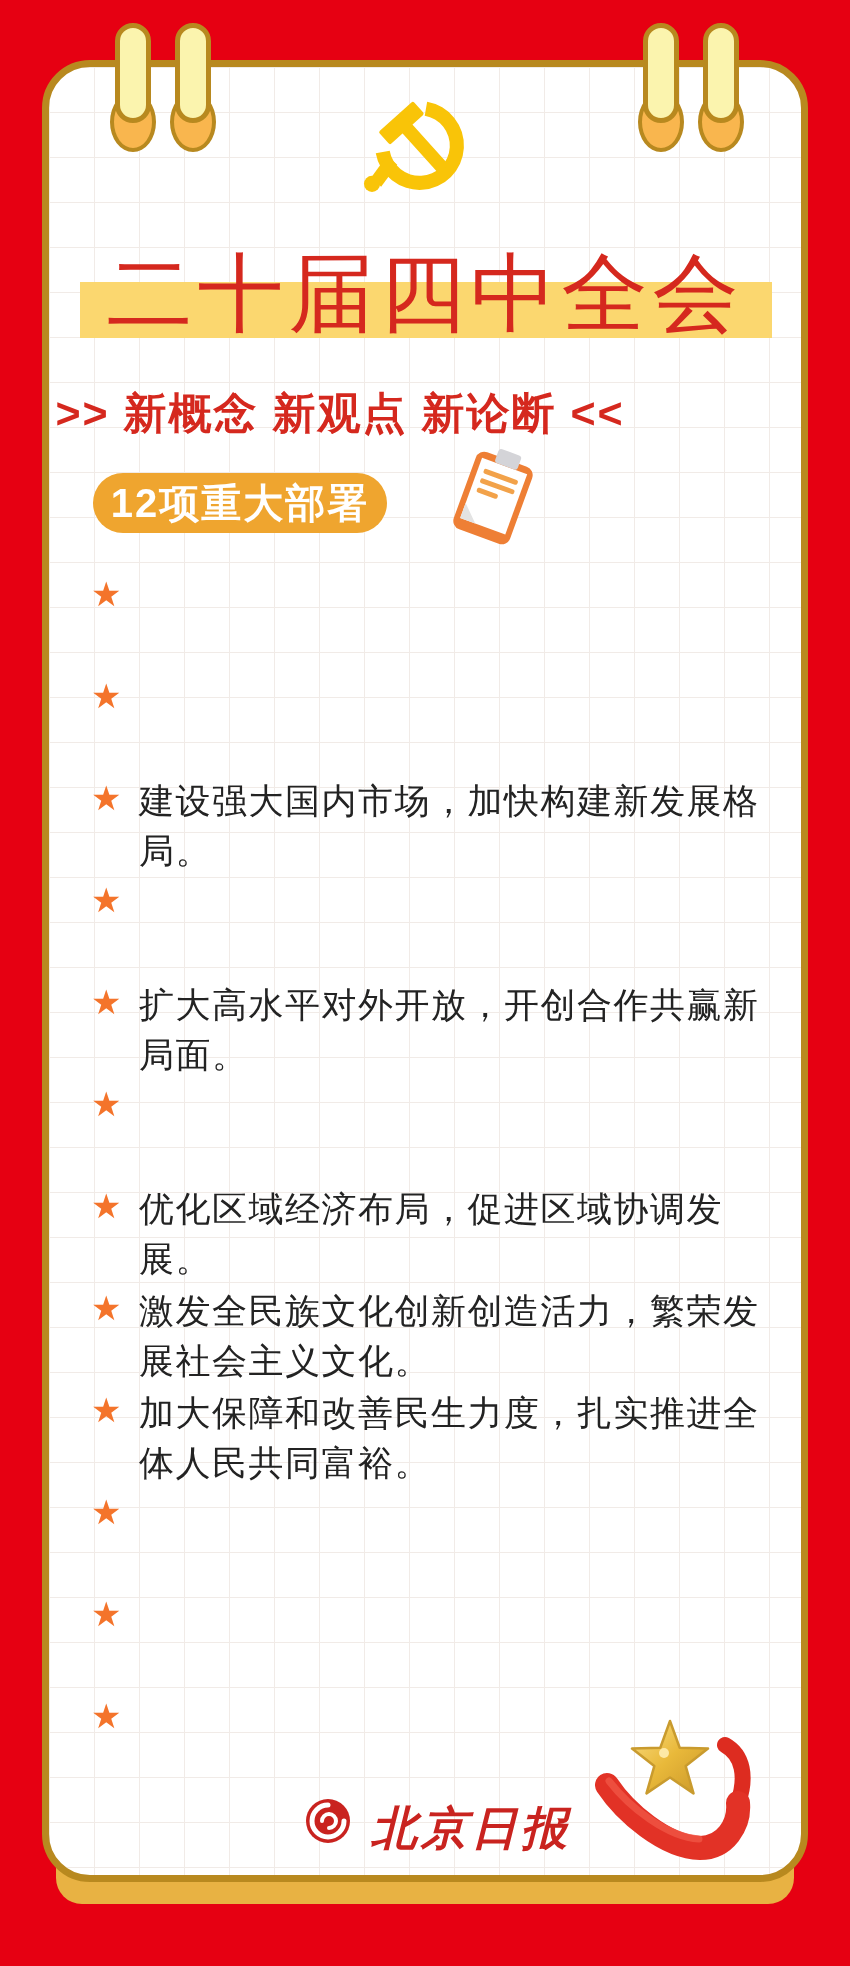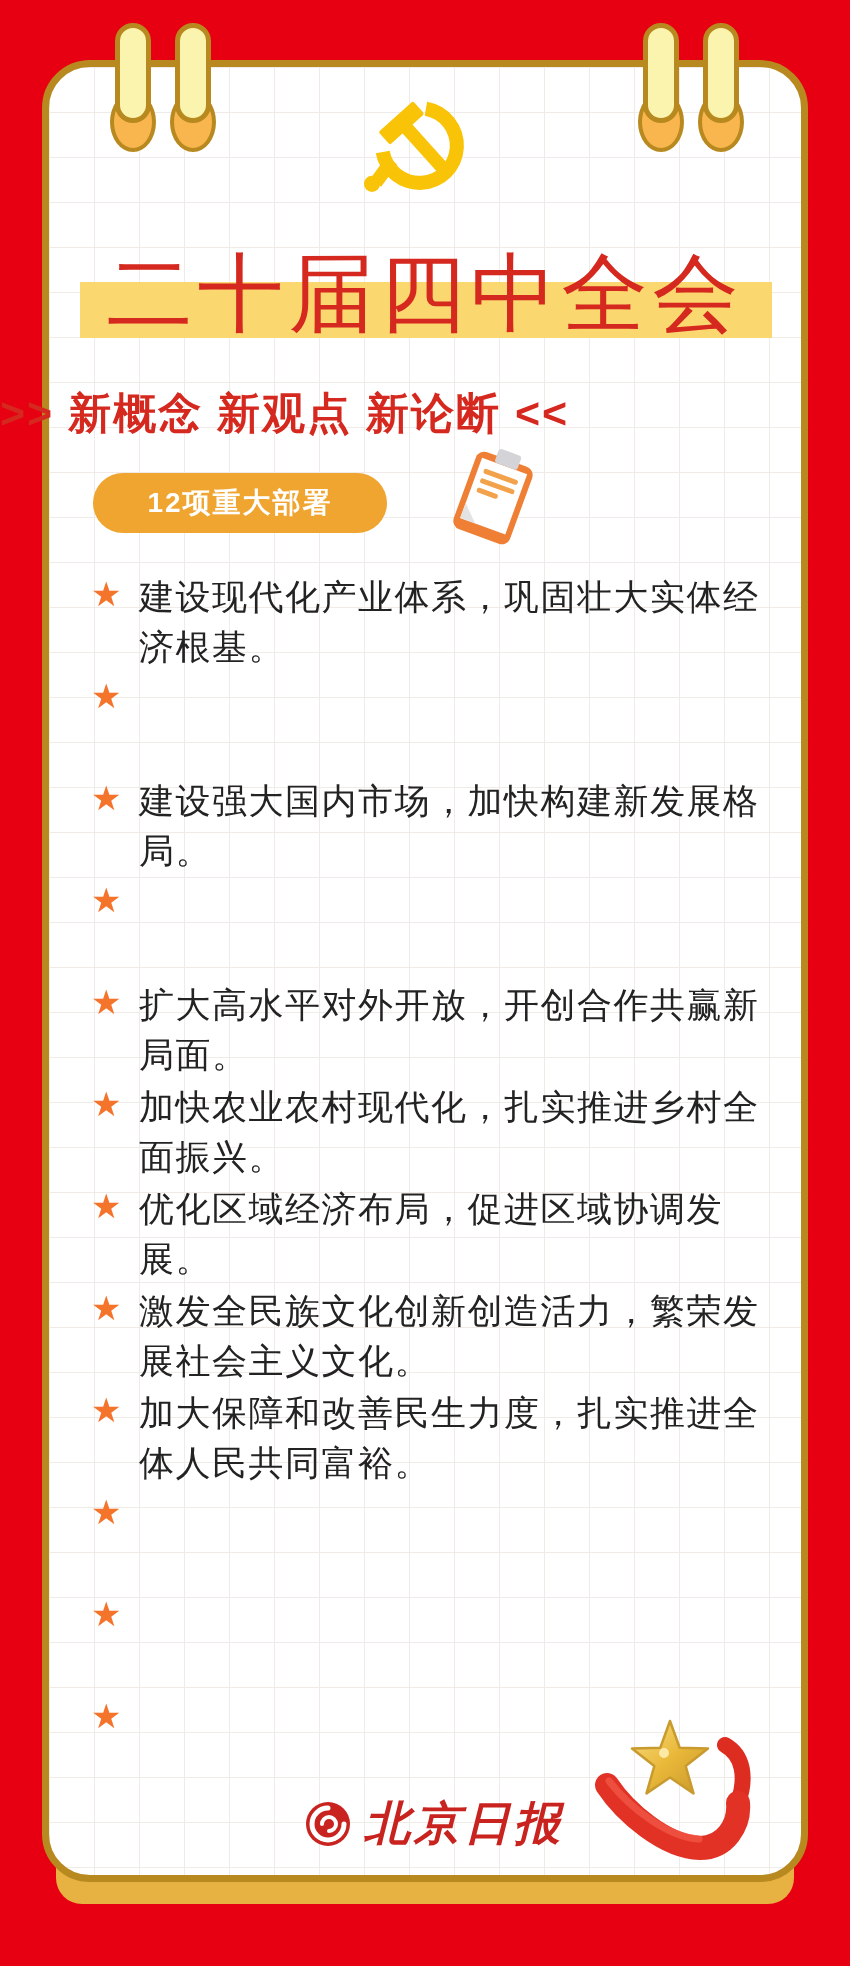--- a/index.html
+++ b/index.html
@@ -40,47 +40,47 @@
   .title-highlight{
     position:absolute;left:80px;top:282px;width:692px;height:56px;
     background:#fbd76f;z-index:3;
   }
   .page-title{
     position:absolute;left:0;top:238px;width:850px;text-align:center;
     font-size:86px;font-weight:400;color:#d5281e;letter-spacing:5px;
     line-height:94px;z-index:4;white-space:nowrap;margin-top:8px;
   }
   .subtitle{
-    position:absolute;left:0;top:385px;width:850px;text-align:left;
+    position:absolute;left:0;top:385px;width:680px;text-align:center;
     font-size:43px;font-weight:800;color:#d5281e;letter-spacing:2px;z-index:4;
   }
   .badge{
     position:absolute;left:93px;top:473px;width:294px;height:60px;
     background:#efa52f;border-radius:30px;z-index:4;
-    color:#ffffff;font-size:28px;font-weight:700;letter-spacing:2px;
+    color:#ffffff;font-size:40px;font-weight:700;letter-spacing:2px;
     text-align:center;line-height:60px;
   }
   .clipboard{position:absolute;left:445px;top:445px;width:96px;height:106px;z-index:4;}
 
   .list{
     position:absolute;left:95px;top:572px;width:672px;z-index:4;
     list-style:none;margin:0;padding:0;
   }
   .item{
     position:relative;padding-left:44px;min-height:100px;margin-bottom:2px;
     font-family:"DejaVu Serif",serif;
     font-size:35px;line-height:50px;letter-spacing:1.5px;color:#232323;
   }
   .star{
     position:absolute;left:-4px;top:5px;font-size:34px;line-height:1;
     color:#f4742b;font-family:"DejaVu Sans",sans-serif;
   }
   .publisher{
     position:absolute;left:305px;top:1798px;height:52px;z-index:4;
-    display:flex;align-items:center;gap:13px;
+    display:flex;gap:20px;
   }
   .publisher-name{
     font-family:"DejaVu Serif",serif;font-style:italic;font-weight:700;
     font-size:46px;color:#c9231f;letter-spacing:4px;white-space:nowrap;
   }
   .medal{position:absolute;left:595px;top:1715px;width:165px;height:155px;z-index:4;}
 </style>
 </head>
 <body>
 
@@ -118,26 +118,26 @@
     <rect x="24" y="19" width="48" height="64" fill="#ffffff"></rect>
     <polygon points="24,67 40,83 24,83" fill="#e3e3e3"></polygon>
     <rect x="30" y="28" width="36" height="5" rx="2" fill="#f2a24a"></rect>
     <rect x="30" y="38" width="36" height="5" rx="2" fill="#f2a24a"></rect>
     <rect x="30" y="48" width="22" height="5" rx="2" fill="#f2a24a"></rect>
     <rect x="37" y="4" width="24" height="15" rx="3" fill="#d4d4d8"></rect>
   </g>
 </svg>
 
 <ul class="list">
-  <li class="item"><span class="star">★</span><span>建设现代化产业体系，巩固壮大实体经济根基。</span></li>
+  <li class="item"><span class="star">★</span></li>
   <li class="item"><span class="star">★</span></li>
   <li class="item"><span class="star">★</span><span>建设强大国内市场，加快构建新发展格局。</span></li>
   <li class="item"><span class="star">★</span></li>
   <li class="item"><span class="star">★</span><span>扩大高水平对外开放，开创合作共赢新局面。</span></li>
-  <li class="item"><span class="star">★</span><span>加快农业农村现代化，扎实推进乡村全面振兴。</span></li>
+  <li class="item"><span class="star">★</span></li>
   <li class="item"><span class="star">★</span><span>优化区域经济布局，促进区域协调发展。</span></li>
   <li class="item"><span class="star">★</span><span>激发全民族文化创新创造活力，繁荣发展社会主义文化。</span></li>
   <li class="item"><span class="star">★</span><span>加大保障和改善民生力度，扎实推进全体人民共同富裕。</span></li>
   <li class="item"><span class="star">★</span></li>
   <li class="item"><span class="star">★</span></li>
   <li class="item"><span class="star">★</span></li>
 </ul>
 
 <div class="publisher">
   <svg width="46" height="46" viewBox="0 0 46 46">

